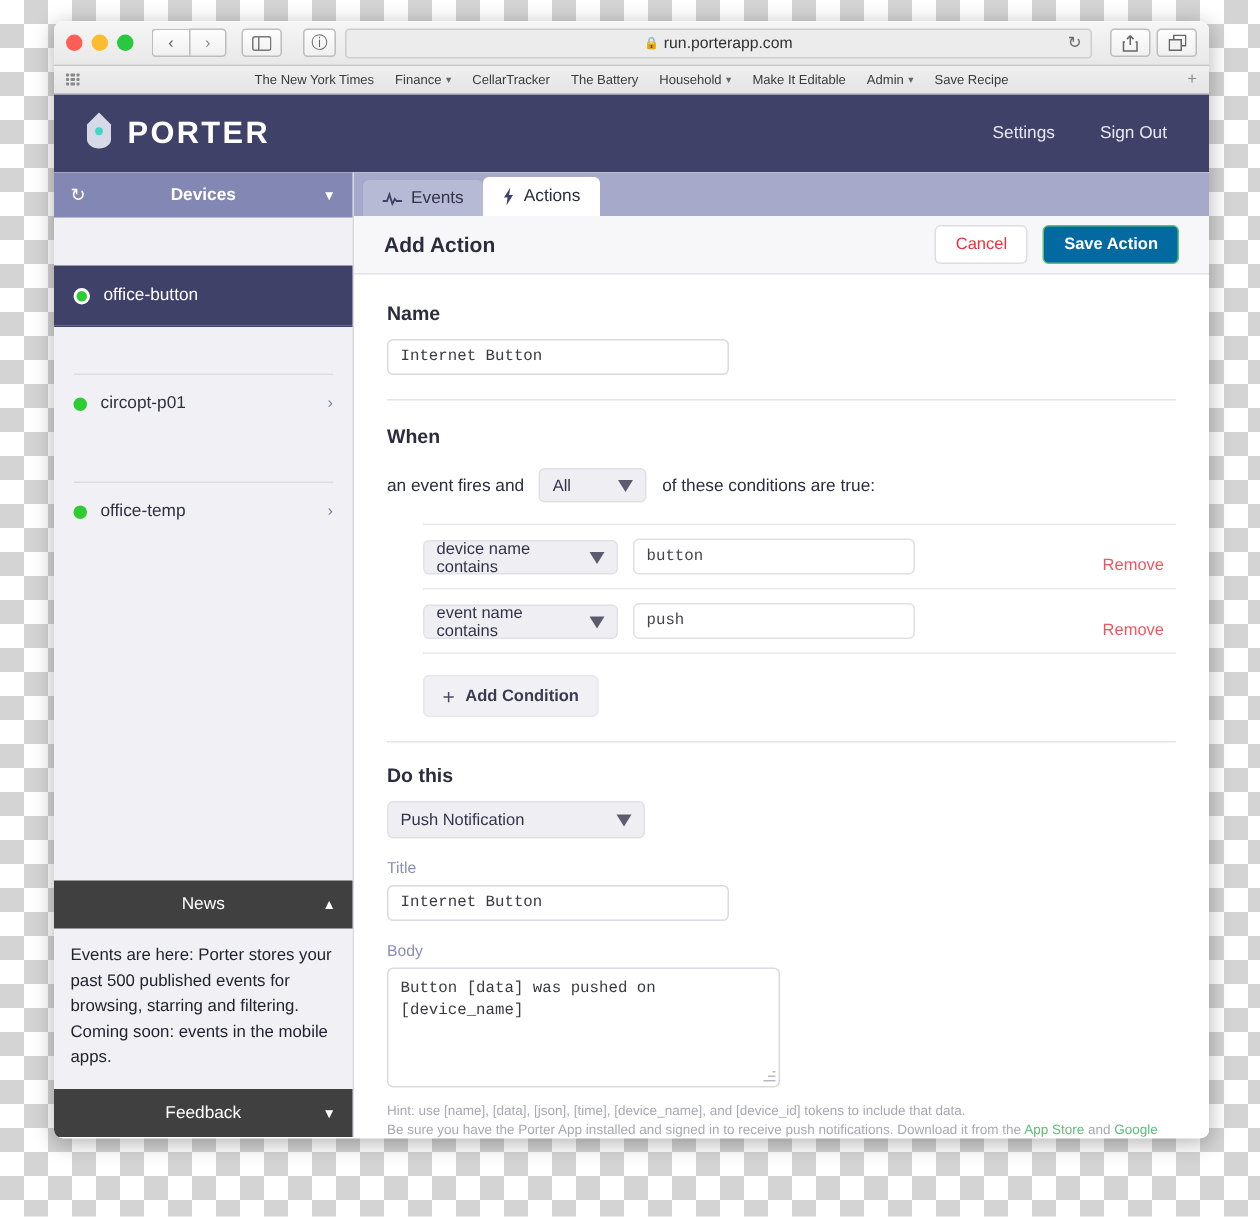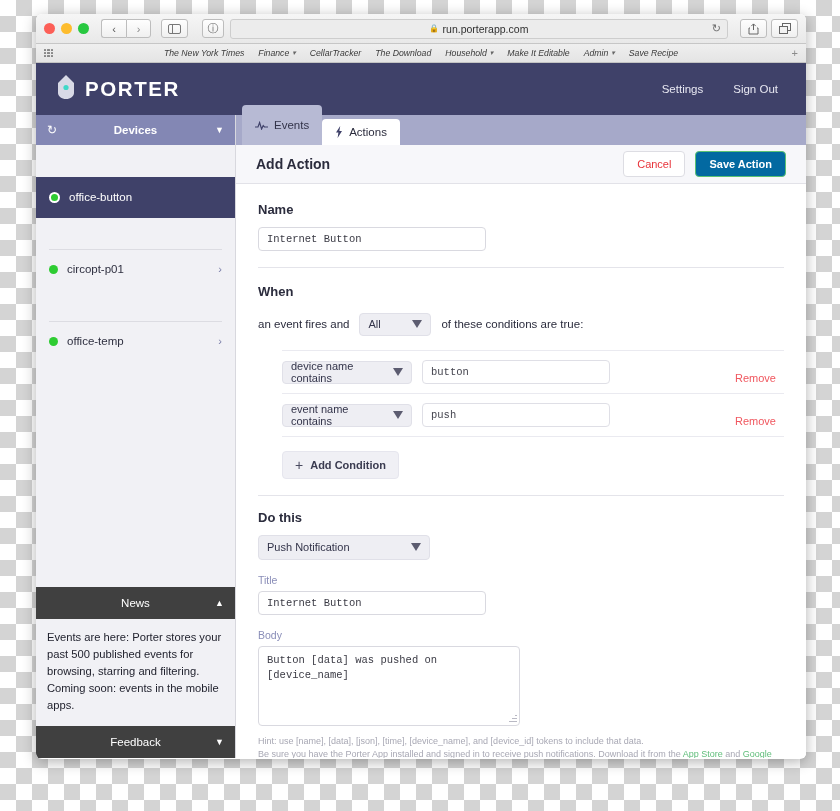--- a/index.html
+++ b/index.html
@@ -112,21 +112,20 @@
     display: grid;
     grid-template-columns: repeat(3, 1fr);
     grid-template-rows: repeat(3, 1fr);
     gap: 1px;
   }
   .grid-icon i { background: #888; display: block; border-radius: 0.5px; }
   .bmlist {
     position: absolute; left: 0; right: 0;
     display: flex; align-items: center; justify-content: center;
     gap: 14px;
-    font-style: italic;
   }
   .bm {
     font-size: 8.7px; color: #3b3b3b;
     white-space: nowrap;
     display: flex; align-items: center; gap: 3px;
   }
   .bm .cv { font-size: 7px; color: #666; }
   .plus-bm {
     position: absolute; right: 8px;
     font-size: 11px; color: #8b8b8b; line-height: 1;
@@ -244,21 +243,21 @@
   
   .main { flex: 1; background: #ffffff; display: flex; flex-direction: column; }
 
   .tabstrip {
     height: 30px;
     background: #a6a9c9;
     display: flex; align-items: flex-end;
     padding-left: 6px;
   }
   .tab {
-    height: 40px;
+    height: 24px;
     padding: 0 13px;
     display: flex; align-items: center; gap: 6px;
     font-size: 11.5px;
     color: #3a3b50;
     border-radius: 4px 4px 0 0;
   }
   .tab.inactive { background: #b7bad4; color: #33344a; }
   .tab.active { background: #ffffff; color: #2b2c3d; height: 26px; }
   .tabicon { font-size: 11px; color: #3f4169; display:flex; align-items:center;}
 
@@ -467,21 +466,21 @@
           <span>The New York Times</span>
         </span>
       <span class="bm">
           <span>Finance</span>
           <span class="cv">▾</span>
         </span>
       <span class="bm">
           <span>CellarTracker</span>
         </span>
       <span class="bm">
-          <span>The Download</span>
+          <span>The Battery</span>
         </span>
       <span class="bm">
           <span>Household</span>
           <span class="cv">▾</span>
         </span>
       <span class="bm">
           <span>Make It Editable</span>
         </span>
       <span class="bm">
           <span>Admin</span>

